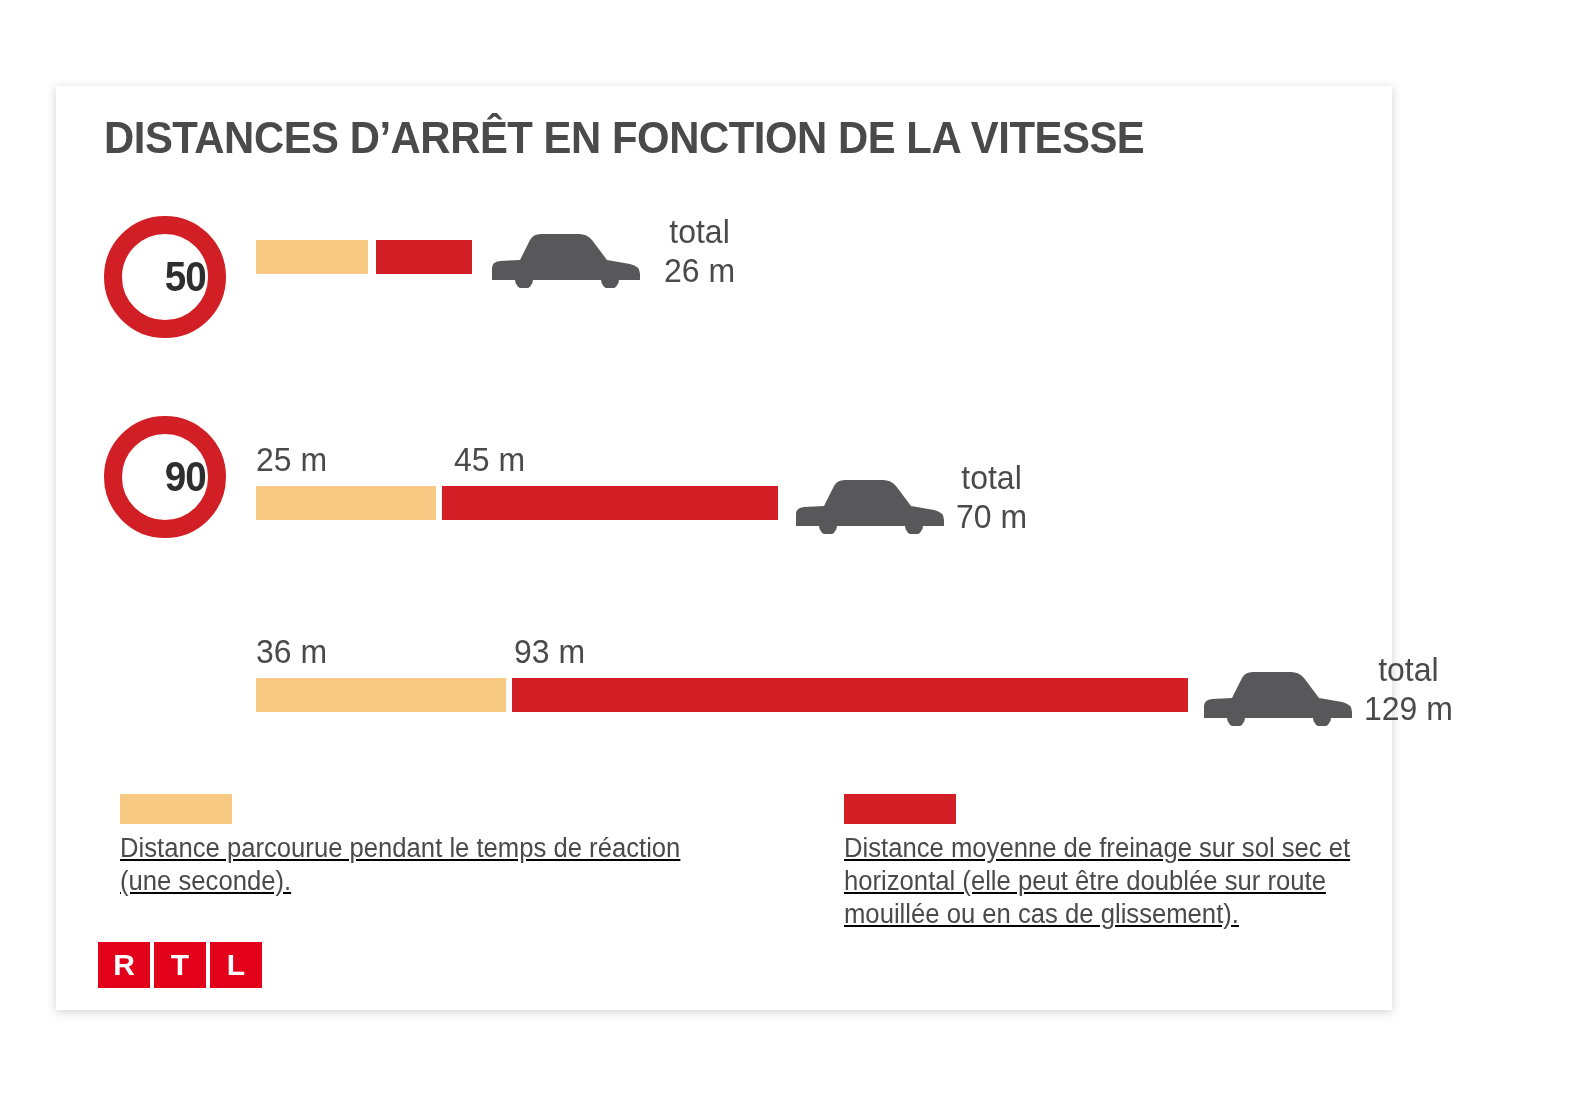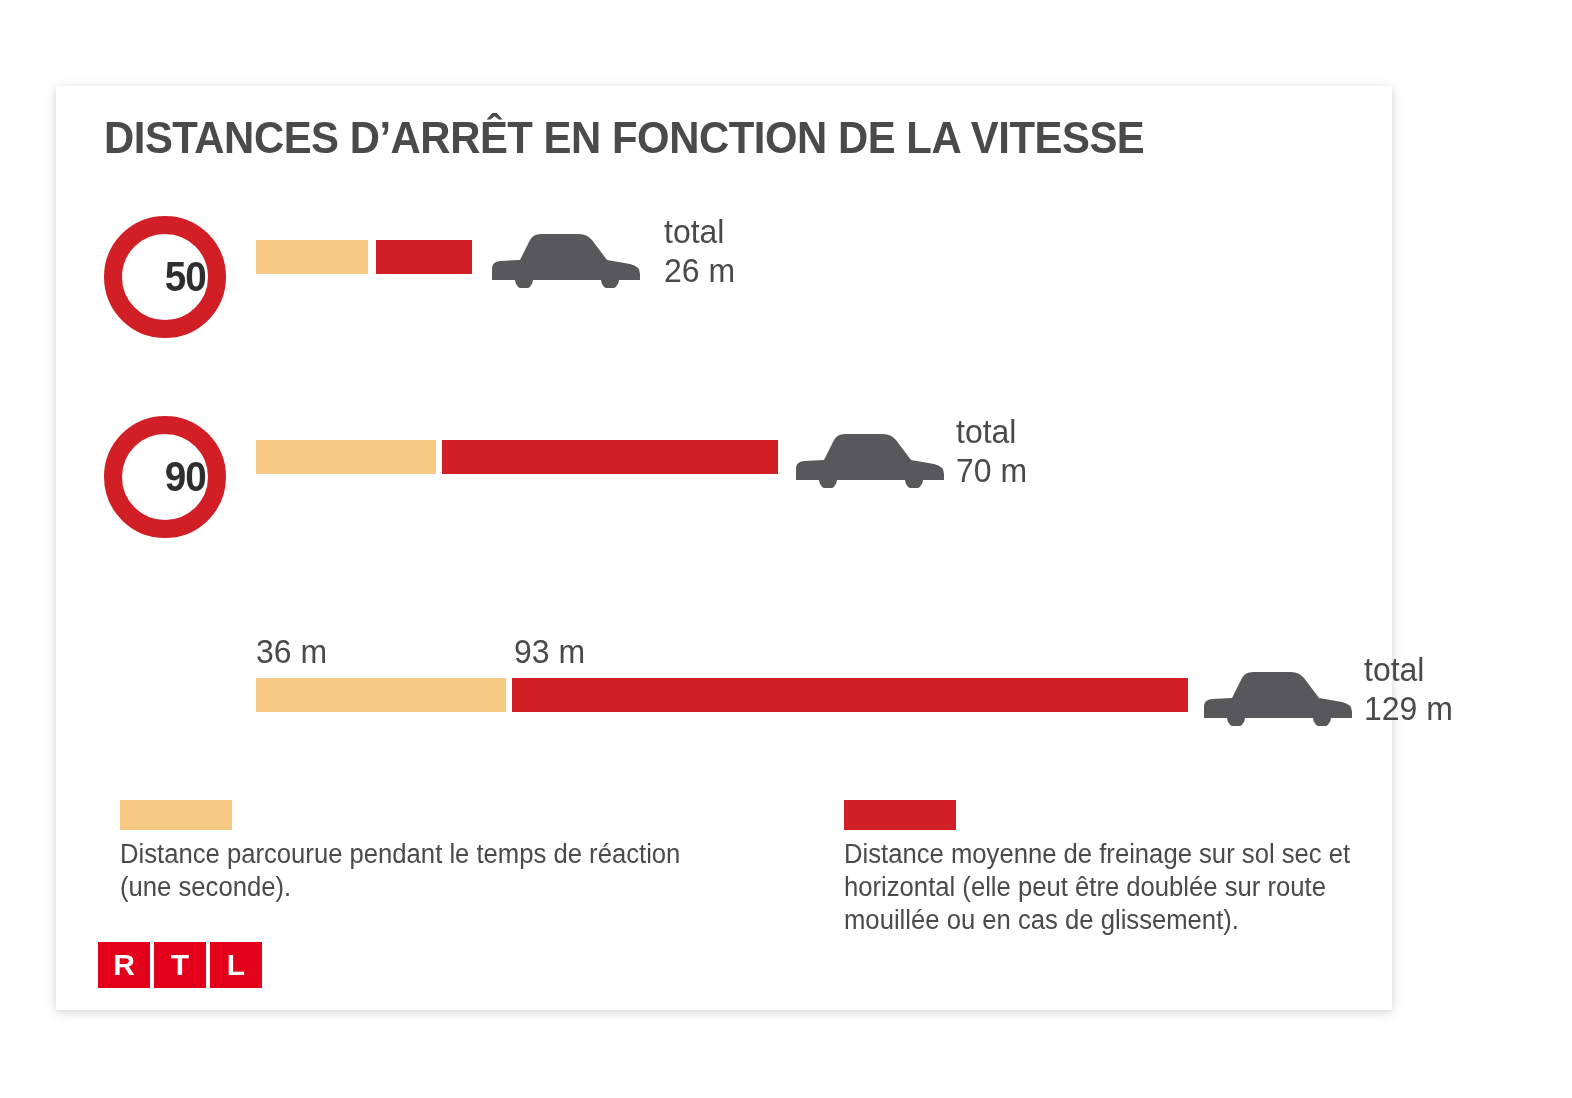--- a/index.html
+++ b/index.html
@@ -86,20 +86,21 @@
     color: #4a4a4a;
     font-family: "Liberation Sans", sans-serif;
     transform: scaleX(0.94);
     transform-origin: left top;
     white-space: nowrap;
     top: 0;
   }
   .bar-track {
     position: relative;
     height: 34px;
+    text-align: center;
   }
   .seg {
     position: absolute;
     top: 0;
     height: 34px;
   }
   .seg-reaction { background: #f8c983; }
   .seg-brake { background: #d21f26; }
 
   .car {
@@ -118,21 +119,22 @@
 
   
   .legend {
     position: absolute;
     left: 48px;
     top: 700px;
     width: 1340px;
   }
   .legend-col {
     position: absolute;
-    top: 14px;
+    top: 8px;
+    text-decoration: underline;
   }
   .legend-col.left { left: 16px; width: 620px; }
   .legend-col.right { left: 740px; width: 600px; }
   .legend-swatch {
     width: 112px;
     height: 30px;
     margin-bottom: 8px;
   }
   .legend-swatch.reaction { background: #f8c983; }
   .legend-swatch.brake { background: #d21f26; }
@@ -192,20 +194,24 @@
         </div>
       </div>
     </div>
   </div>
 
   <div class="row row-90">
     <div class="sign">
       <span class="sign-label">90</span>
     </div>
     <div class="bars" style="top:24px;">
+      <div class="bar-labels" style="width:1100px;">
+        <span class="bar-label" style="left:0px;">25 m</span>
+        <span class="bar-label" style="left:198px;">45 m</span>
+      </div>
       <div class="bar-track" style="width:1100px;">
         <div class="seg seg-reaction" style="left:0px; width:180px;"></div>
         <div class="seg seg-brake" style="left:186px; width:336px;"></div>
 
         <svg class="car" width="160" height="68" viewBox="0 0 160 68" style="left:532px;">
           <path fill="#58585a" d="M36 40 L46 20 Q49 14 57 14 L95 14 Q103 14 108 20 L123 40 L146 44 Q156 46 156 54 L156 60 L8 60 L8 48 Q8 42 16 41 Z"></path>
           <circle cx="40" cy="60" r="9" fill="#58585a"></circle>
           <circle cx="126" cy="60" r="9" fill="#58585a"></circle>
         </svg>
 

